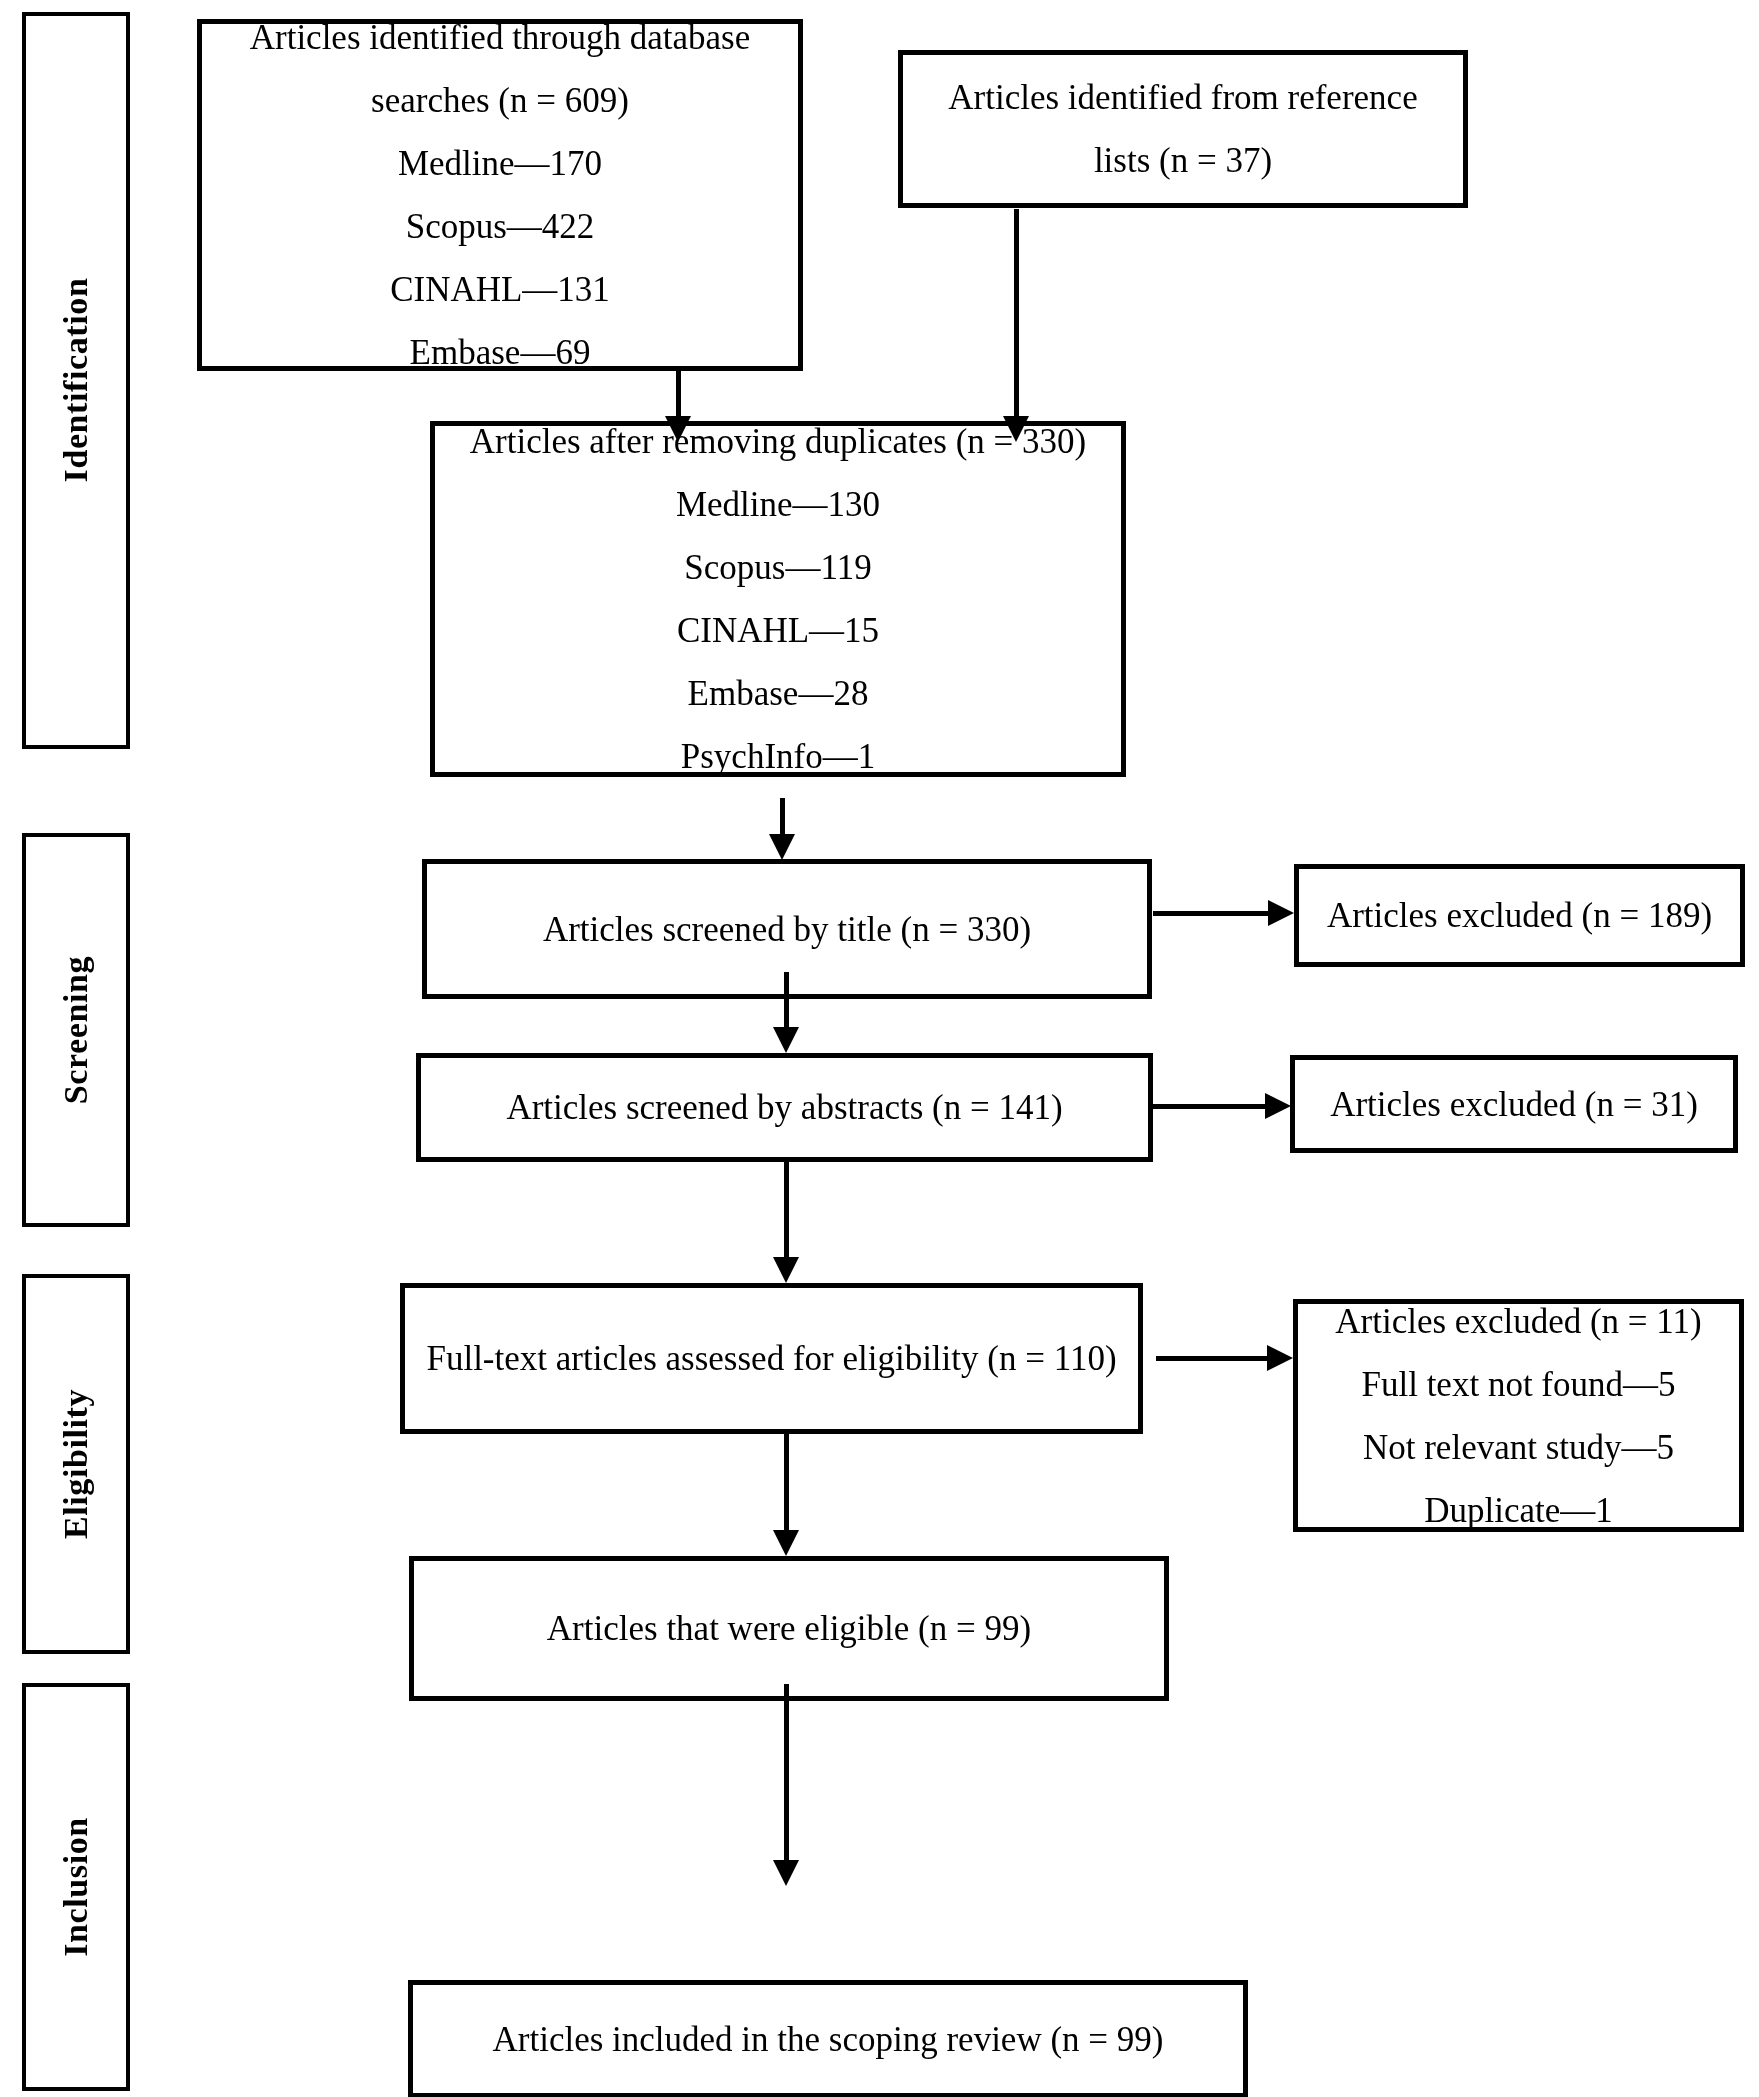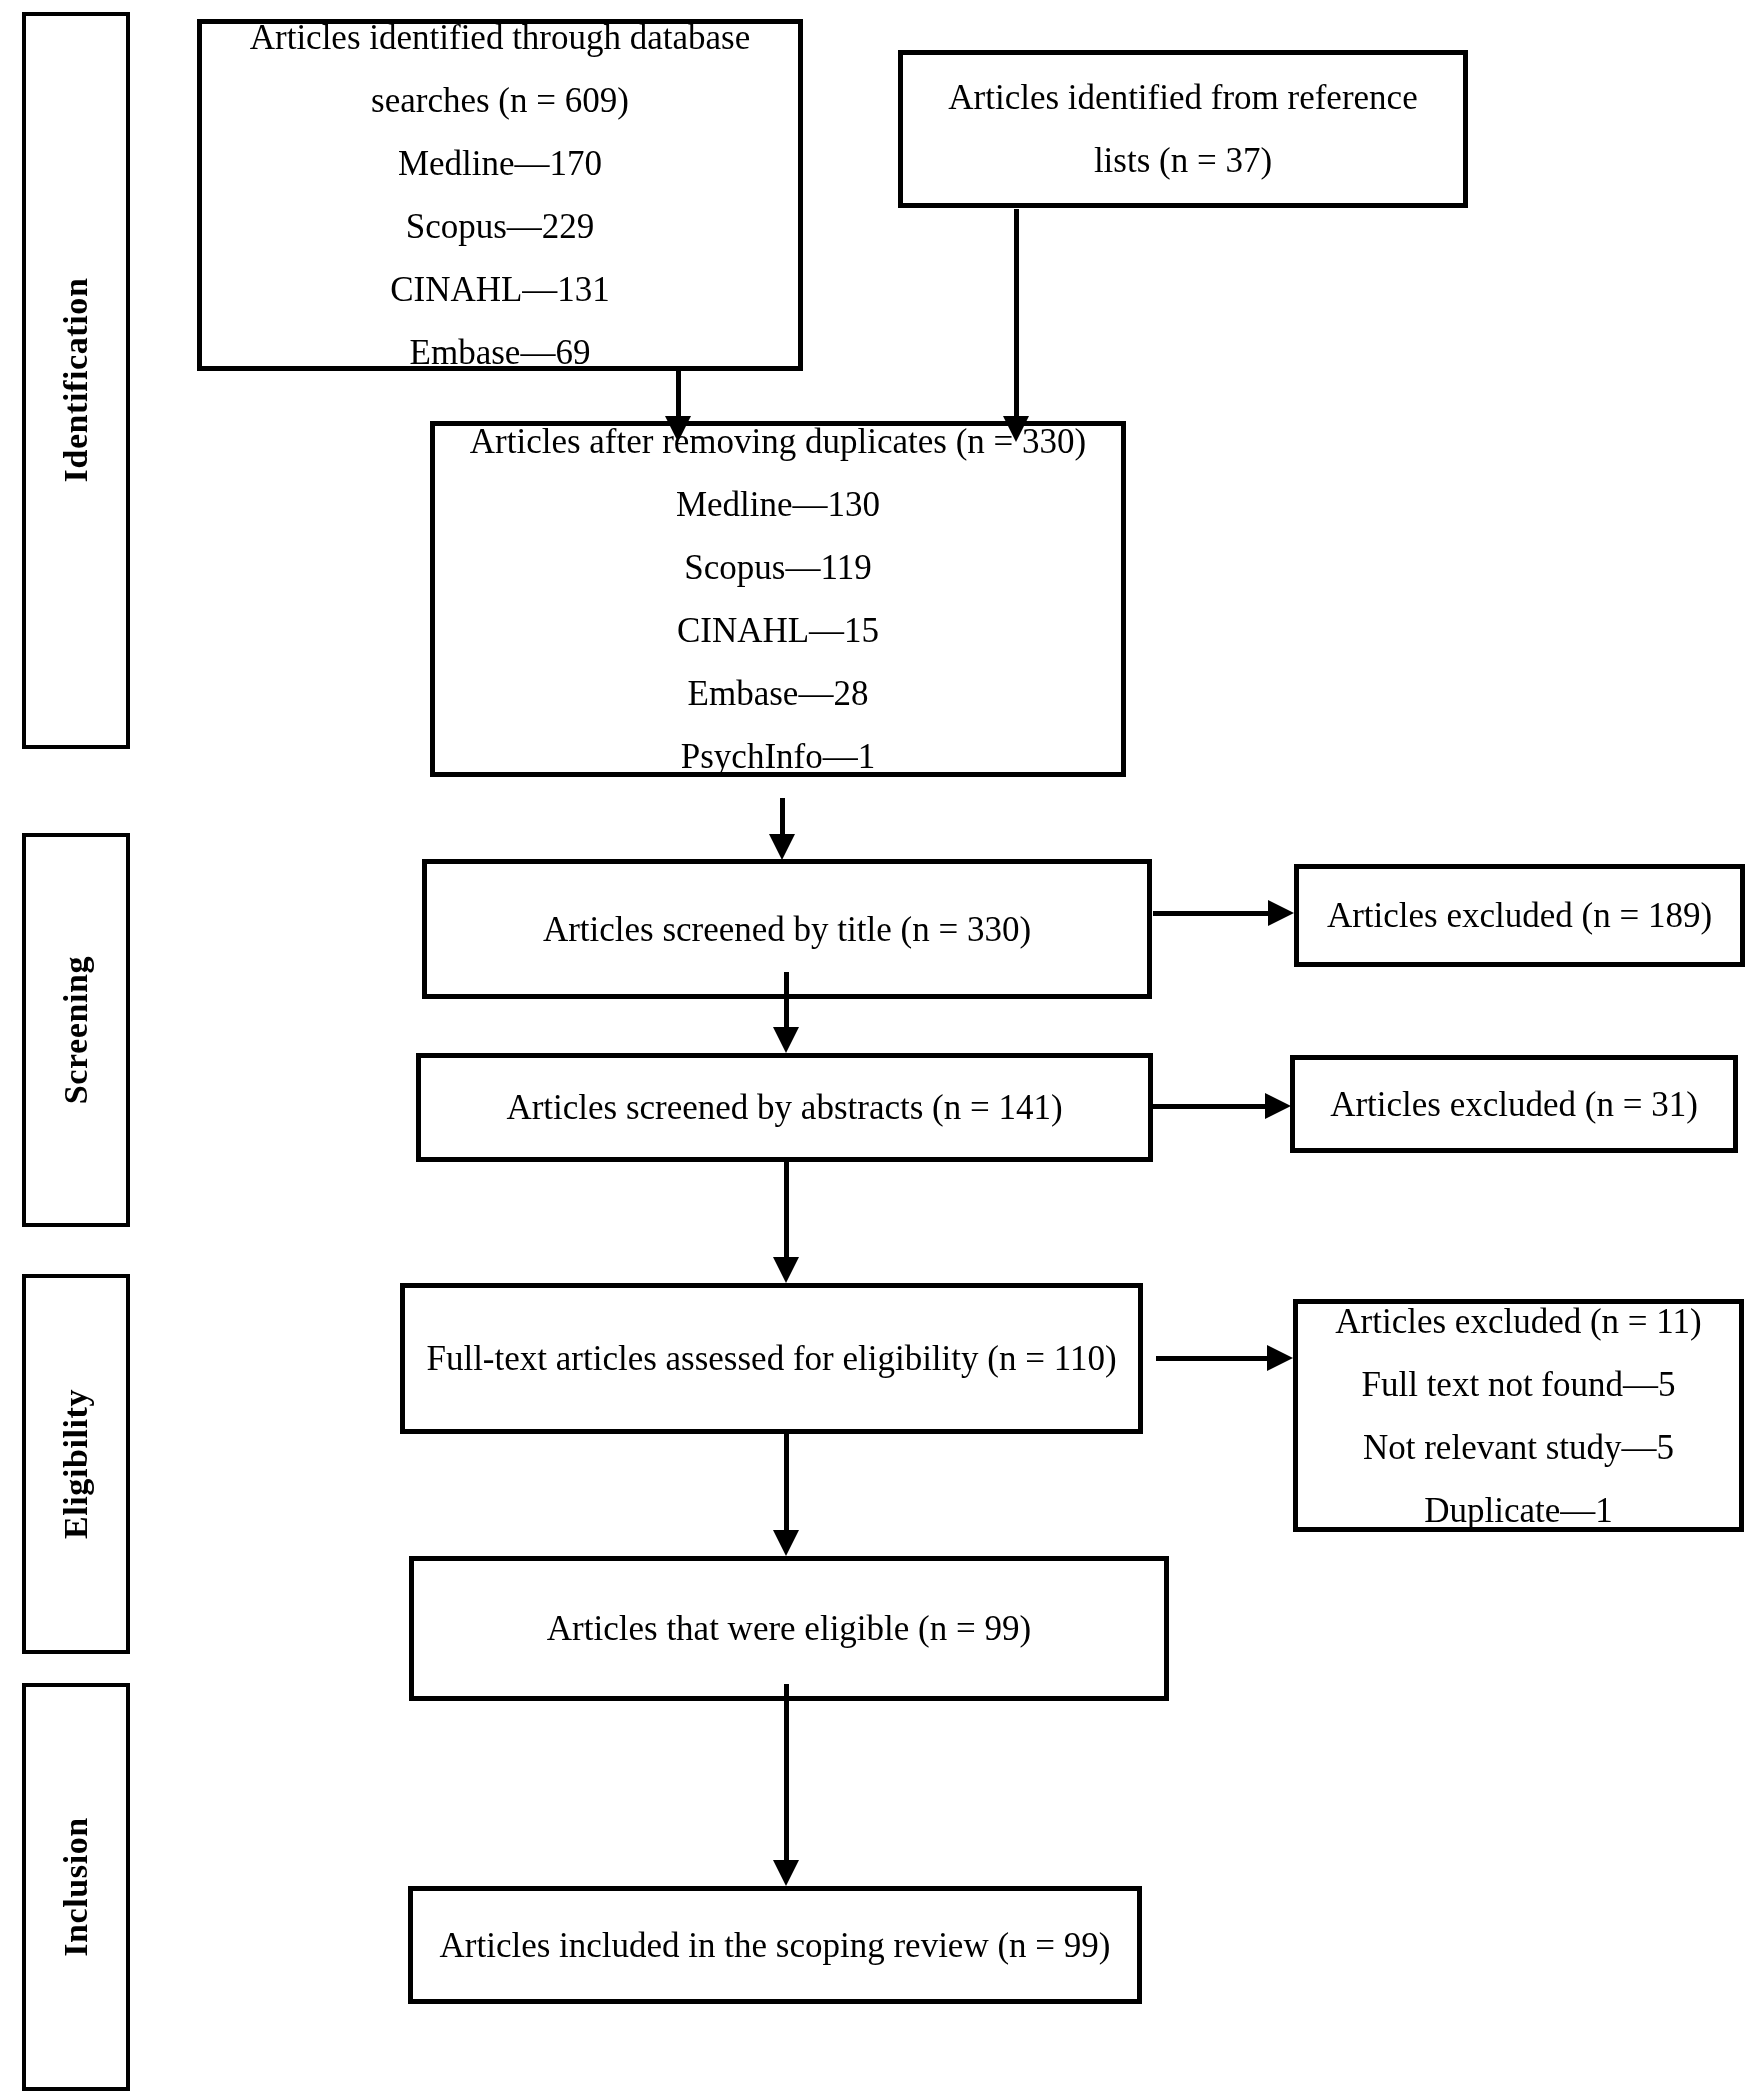--- a/index.html
+++ b/index.html
@@ -95,21 +95,21 @@
     <span class="stage-label">Eligibility</span>
   </div>
   <div class="stage-box" style="top:1683px;height:408px">
     <span class="stage-label">Inclusion</span>
   </div>
 
   <div class="flow-box" style="left:197px;top:18.6px;width:606px;height:352px">
     <div class="box-line">Articles identified through database</div>
     <div class="box-line">searches (n = 609)</div>
     <div class="box-line">Medline—170</div>
-    <div class="box-line">Scopus—229</div>
+    <div class="box-line">Scopus—422</div>
     <div class="box-line">CINAHL—131</div>
     <div class="box-line">Embase—69</div>
   </div>
 
   <div class="flow-box" style="left:898px;top:50px;width:570px;height:158px">
     <div class="box-line">Articles identified from reference</div>
     <div class="box-line">lists (n = 37)</div>
   </div>
 
   <div class="flow-box" style="left:430px;top:421px;width:696px;height:356px">
@@ -145,21 +145,21 @@
     <div class="box-line">Articles excluded (n = 11)</div>
     <div class="box-line">Full text not found—5</div>
     <div class="box-line">Not relevant study—5</div>
     <div class="box-line">Duplicate—1</div>
   </div>
 
   <div class="flow-box" style="left:409px;top:1556px;width:760px;height:145px">
     <div class="box-line">Articles that were eligible (n = 99)</div>
   </div>
 
-  <div class="flow-box" style="left:408px;top:1886px;width:734px;height:118px">
+  <div class="flow-box" style="left:408px;top:1980px;width:840px;height:118px">
     <div class="box-line">Articles included in the scoping review (n = 99)</div>
   </div>
 
   <div>
     <div class="shaft-v" style="left:676px;top:371px;height:46px"></div>
     <div class="head-v" style="left:665px;top:416px"></div>
   </div>
   <div>
     <div class="shaft-v" style="left:1014px;top:209px;height:209px"></div>
     <div class="head-v" style="left:1003px;top:416px"></div>

